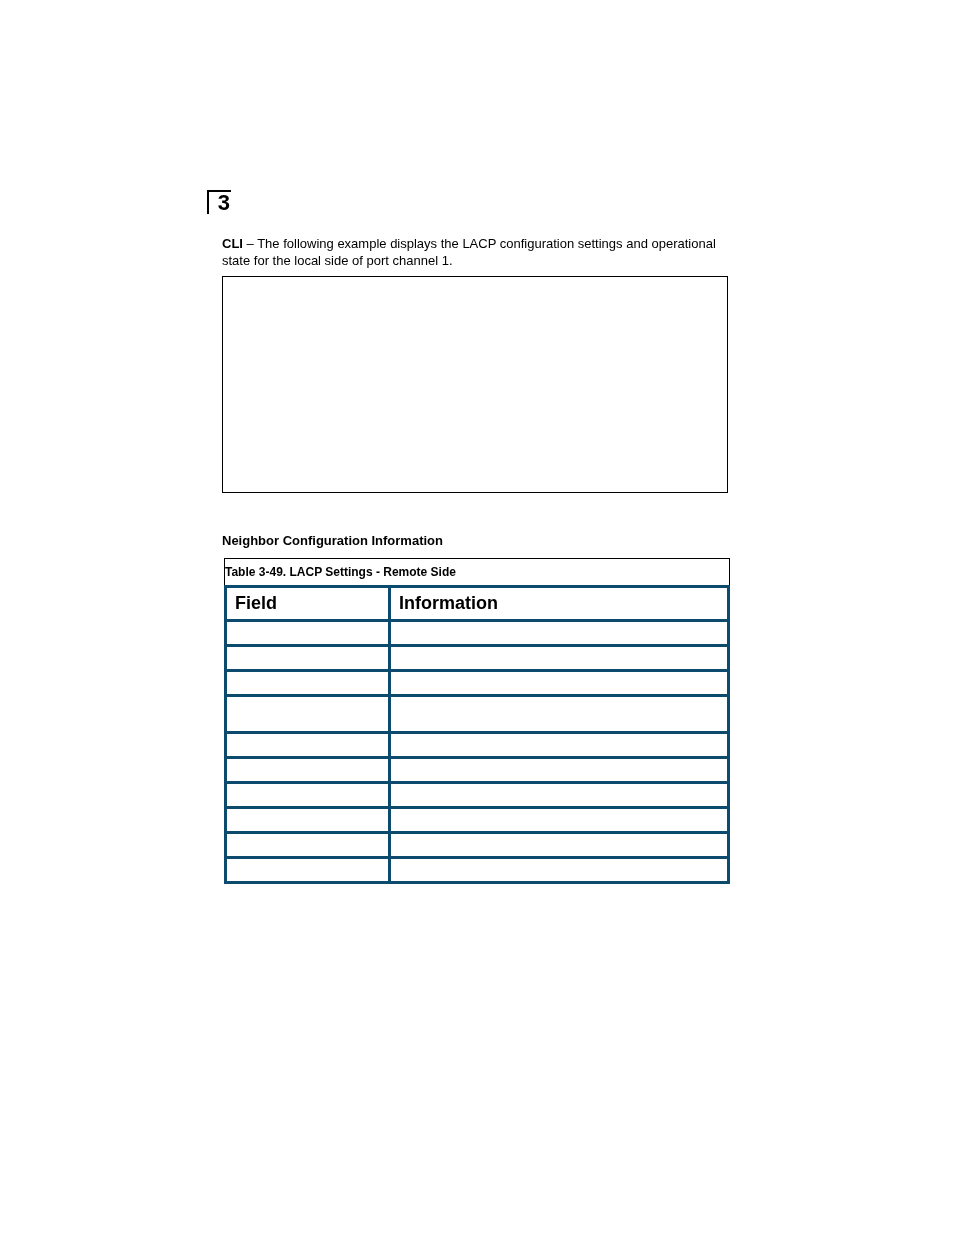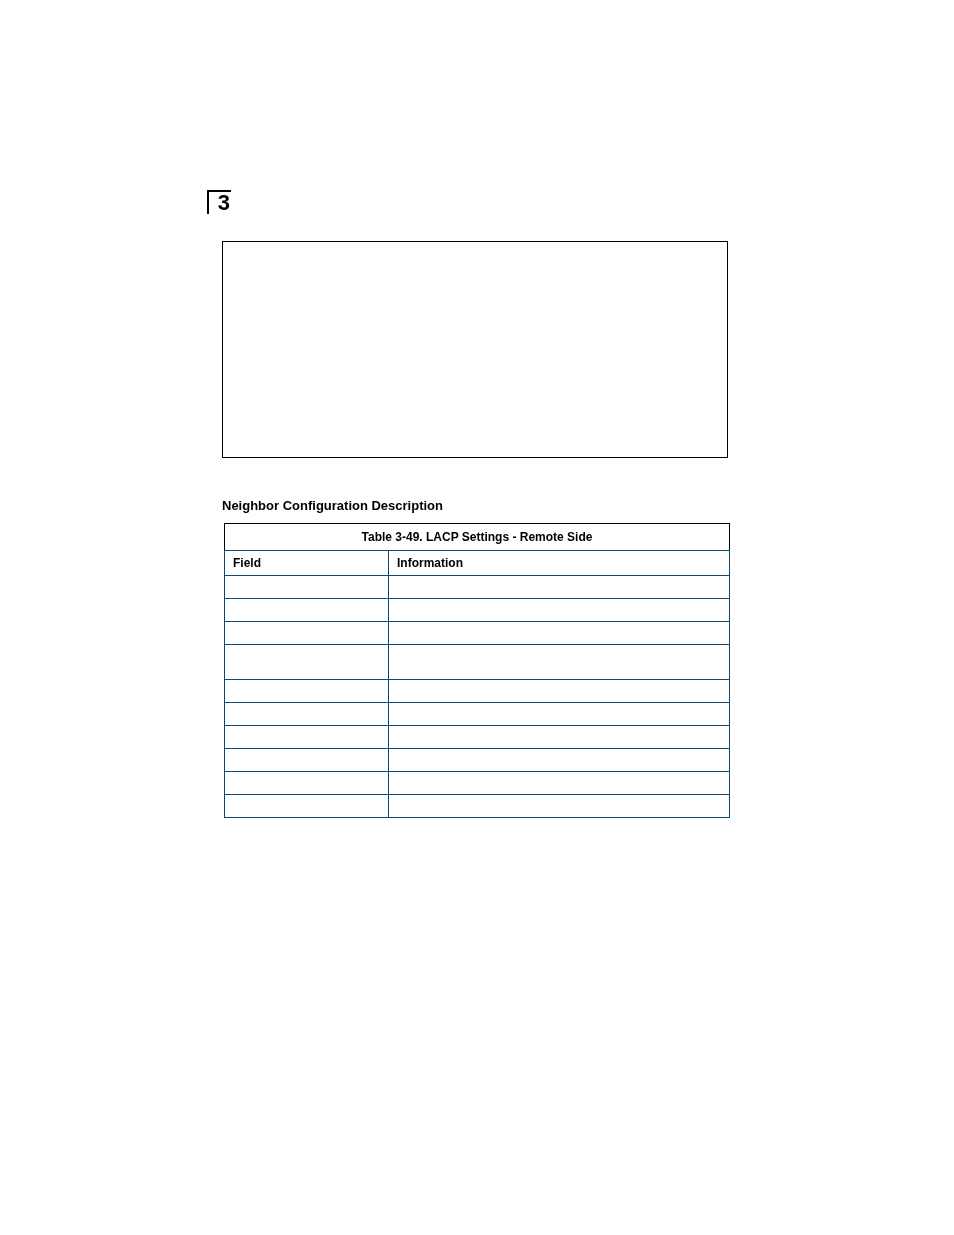--- a/index.html
+++ b/index.html
@@ -59,28 +59,28 @@
   }
   table.lacp {
     border-collapse: collapse;
     width: 100%;
     margin-left: 2px;
   }
   table.lacp caption {
     caption-side: top;
     font-size: 12px;
     font-weight: 700;
-    text-align: center;
+    text-align: left;
     padding: 6px 0;
     border: 1px solid #000;
     border-bottom: none;
   }
   table.lacp th, table.lacp td {
-    border: 1px solid #0c4a6e;
-    font-size: 12px;
+    border: 3px solid #0c4a6e;
+    font-size: 18px;
     text-align: left;
     vertical-align: top;
   }
   table.lacp th {
     font-weight: 700;
     padding: 5px 8px;
   }
   table.lacp td {
     padding: 0;
     height: 22px;
@@ -89,25 +89,28 @@
   table.lacp col.c1 { width: 164px; }
 </style>
 </head>
 <body>
 
 <div class="page">
   <div class="chapter-icon">3</div>
 
   <div class="content">
 
+    <p class="para">
+      <span class="bold-run">CLI</span><span> – The following example displays the LACP configuration settings and operational state for the local side of port channel 1.</span>
+    </p>
 
     <div class="cli-box"></div>
 
 
-    <p class="section-heading">Neighbor Configuration Description</p>
+    <p class="section-heading">Neighbor Configuration Information</p>
 
     <table class="lacp">
       <caption>Table 3-49.  LACP Settings - Remote Side</caption>
       <colgroup>
           <col class="c1">
           <col>
         </colgroup>
       <thead>
         <tr>
           <th>Field</th>

